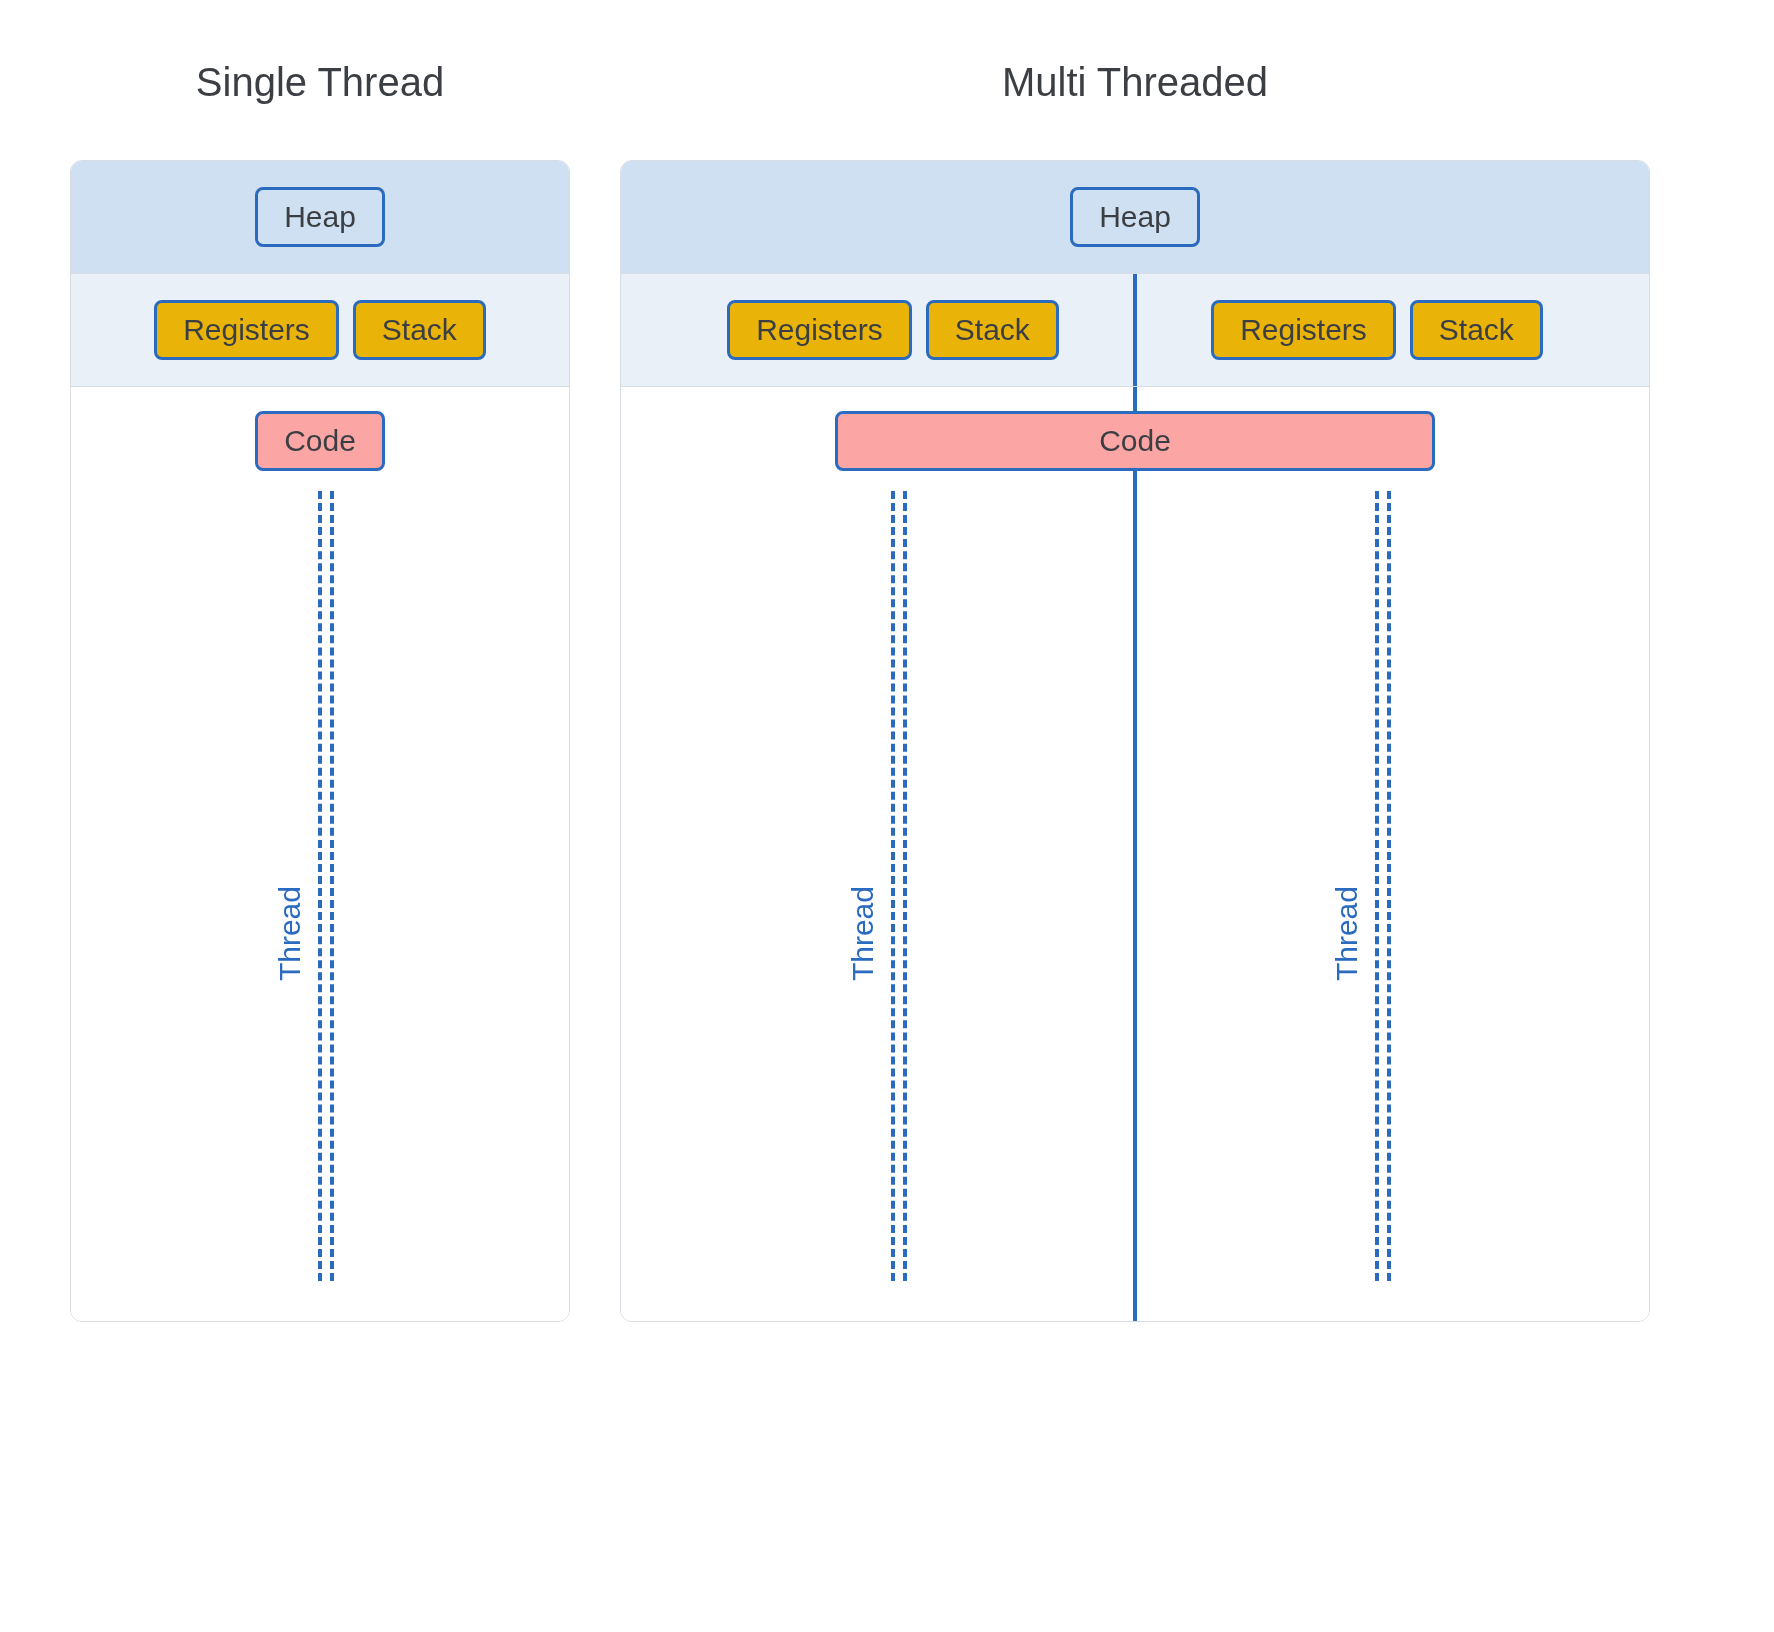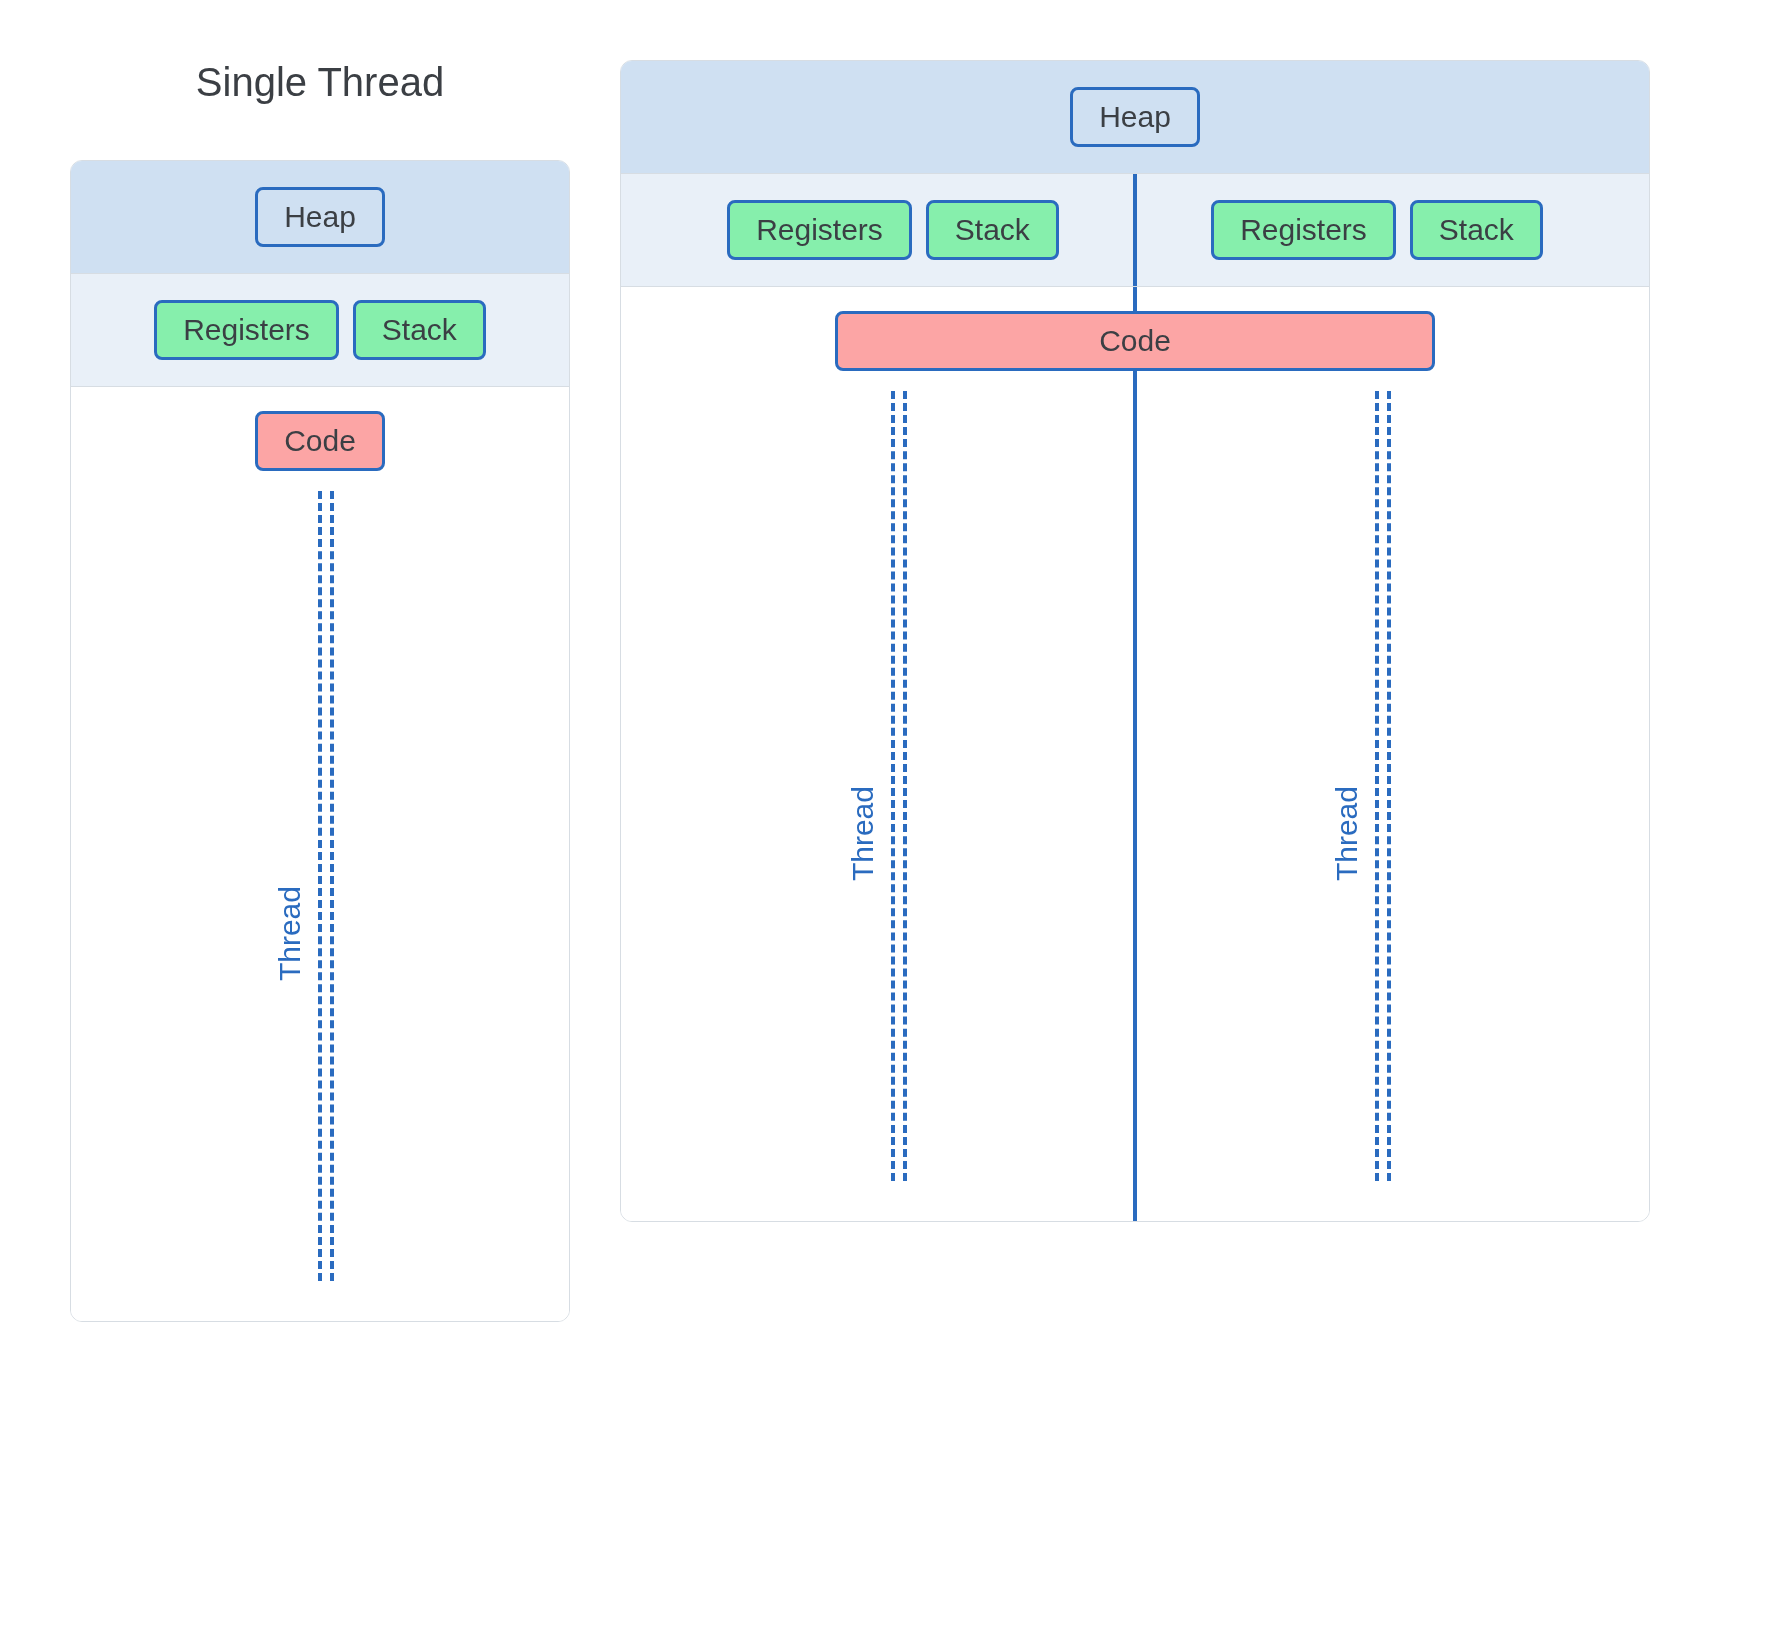--- a/index.html
+++ b/index.html
@@ -65,21 +65,21 @@
     display:flex;
   }
   .band.regs .side{
     flex:1;
     display:flex;
     justify-content:center;
     gap:14px;
   }
   .box{
     border:3px solid var(--blue);
-    background:#86efac;
+    background:#eab308;
     border-radius:8px;
     font-size:30px;
     padding:10px 26px;
     color:var(--text);
     white-space:nowrap;
     text-align:center;
   }
   .box.heap{background:var(--blue-light);}
 
   .code-area{
@@ -187,20 +187,21 @@
               <span class="thread-label">Thread</span>
             </div>
           </div>
         </div>
       </div>
 
     </div>
   </div>
 
   <div class="col">
+    <div class="col-title">Multi Threaded</div>
 
     <div class="panel multi">
 
       <div class="band heap">
         <div class="box heap">Heap</div>
       </div>
 
       <div class="band regs">
         <span class="divider"></span>
         <div class="cols">

